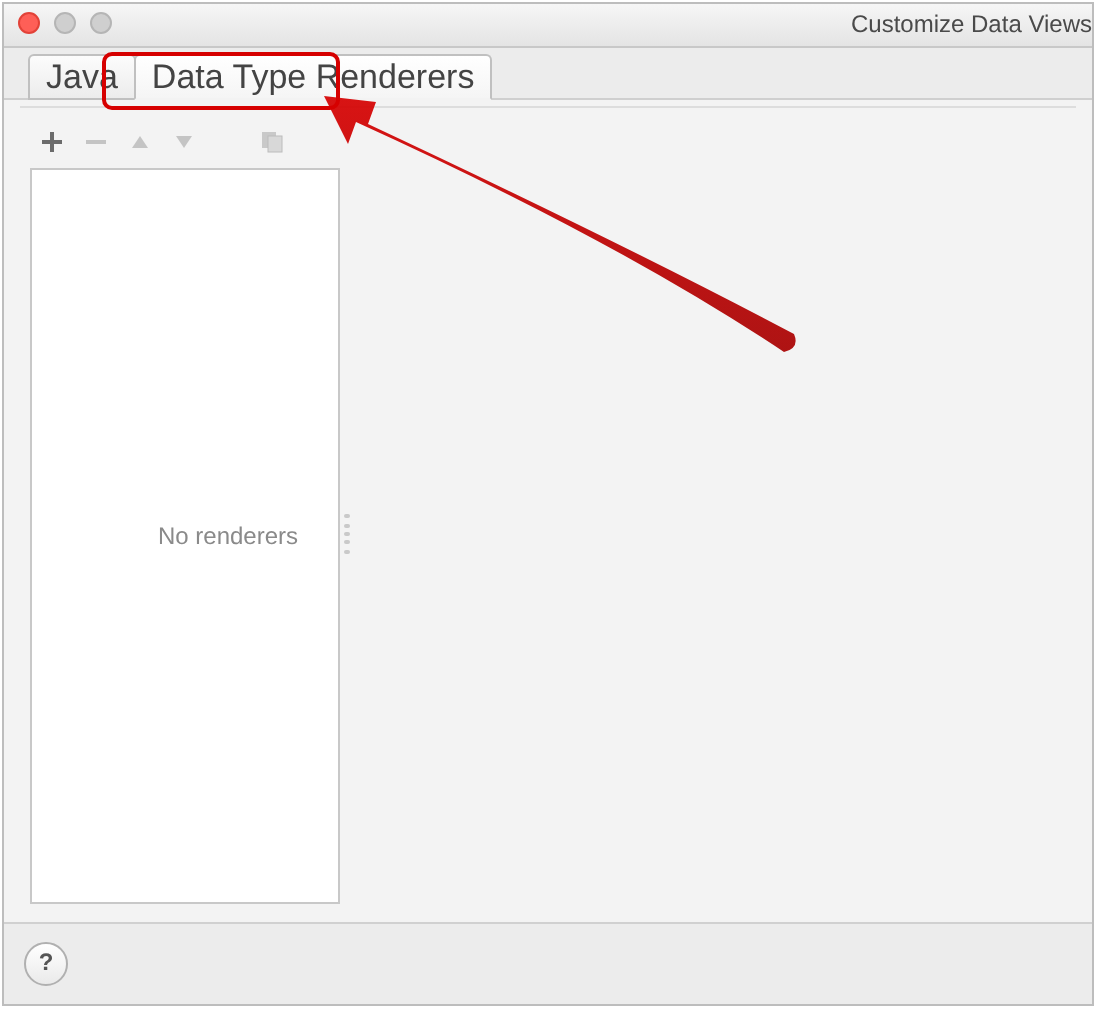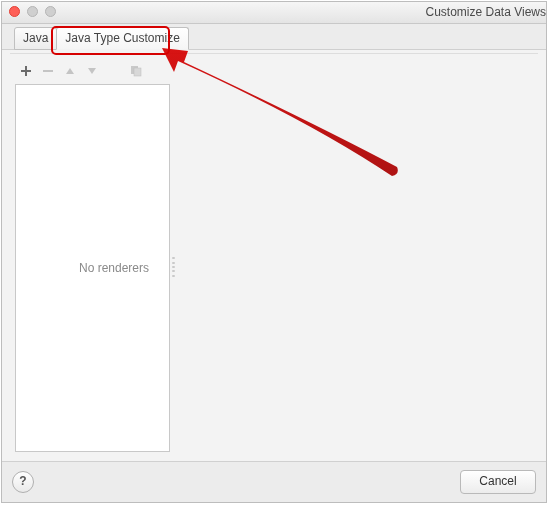--- a/index.html
+++ b/index.html
@@ -56,21 +56,21 @@
   .tabs-row {
     height: 26px;
     padding-left: 12px;
     display: flex;
     align-items: flex-end;
   }
   .tab {
     height: 21px;
     line-height: 21px;
     padding: 0 8px;
-    font-size: 12px;
+    font-size: 17px;
     color: #444;
     background: linear-gradient(to bottom, #fcfcfc, #ececec);
     border: 1px solid #c0c0c0;
     border-top-left-radius: 3px;
     border-top-right-radius: 3px;
     margin-right: -1px;
     cursor: default;
     position: relative;
     z-index: 1;
     border-bottom: 1px solid #c0c0c0;
@@ -245,21 +245,21 @@
       <div class="tl green"></div>
     </div>
     <span>Customize Data Views</span>
   </div>
 
   <div class="tabs-row">
     <div class="tab">
       <span>Java</span>
     </div>
     <div class="tab selected">
-      <span>Java Type Customize</span>
+      <span>Data Type Renderers</span>
     </div>
   </div>
 
   <div class="highlight-box"></div>
 
   <div class="content-area">
 
     <div class="left-panel">
       <div class="list-toolbar">
         <div class="tbtn">
@@ -303,23 +303,20 @@
         <div></div>
     </div>
 
   </div>
 
   <div class="bottom-bar">
     <div class="help-btn">
       <span>?</span>
     </div>
     <div class="spacer"></div>
-    <div class="btn">
-      <span>Cancel</span>
-    </div>
   </div>
 
   <svg class="arrow-svg" viewBox="0 0 546 502">
     <defs>
       <linearGradient id="arrowshade" x1="0" y1="0" x2="0" y2="1">
         <stop offset="0" stop-color="#d60000"></stop>
         <stop offset="1" stop-color="#a80000"></stop>
       </linearGradient>
     </defs>
     <path d="M 395 165

